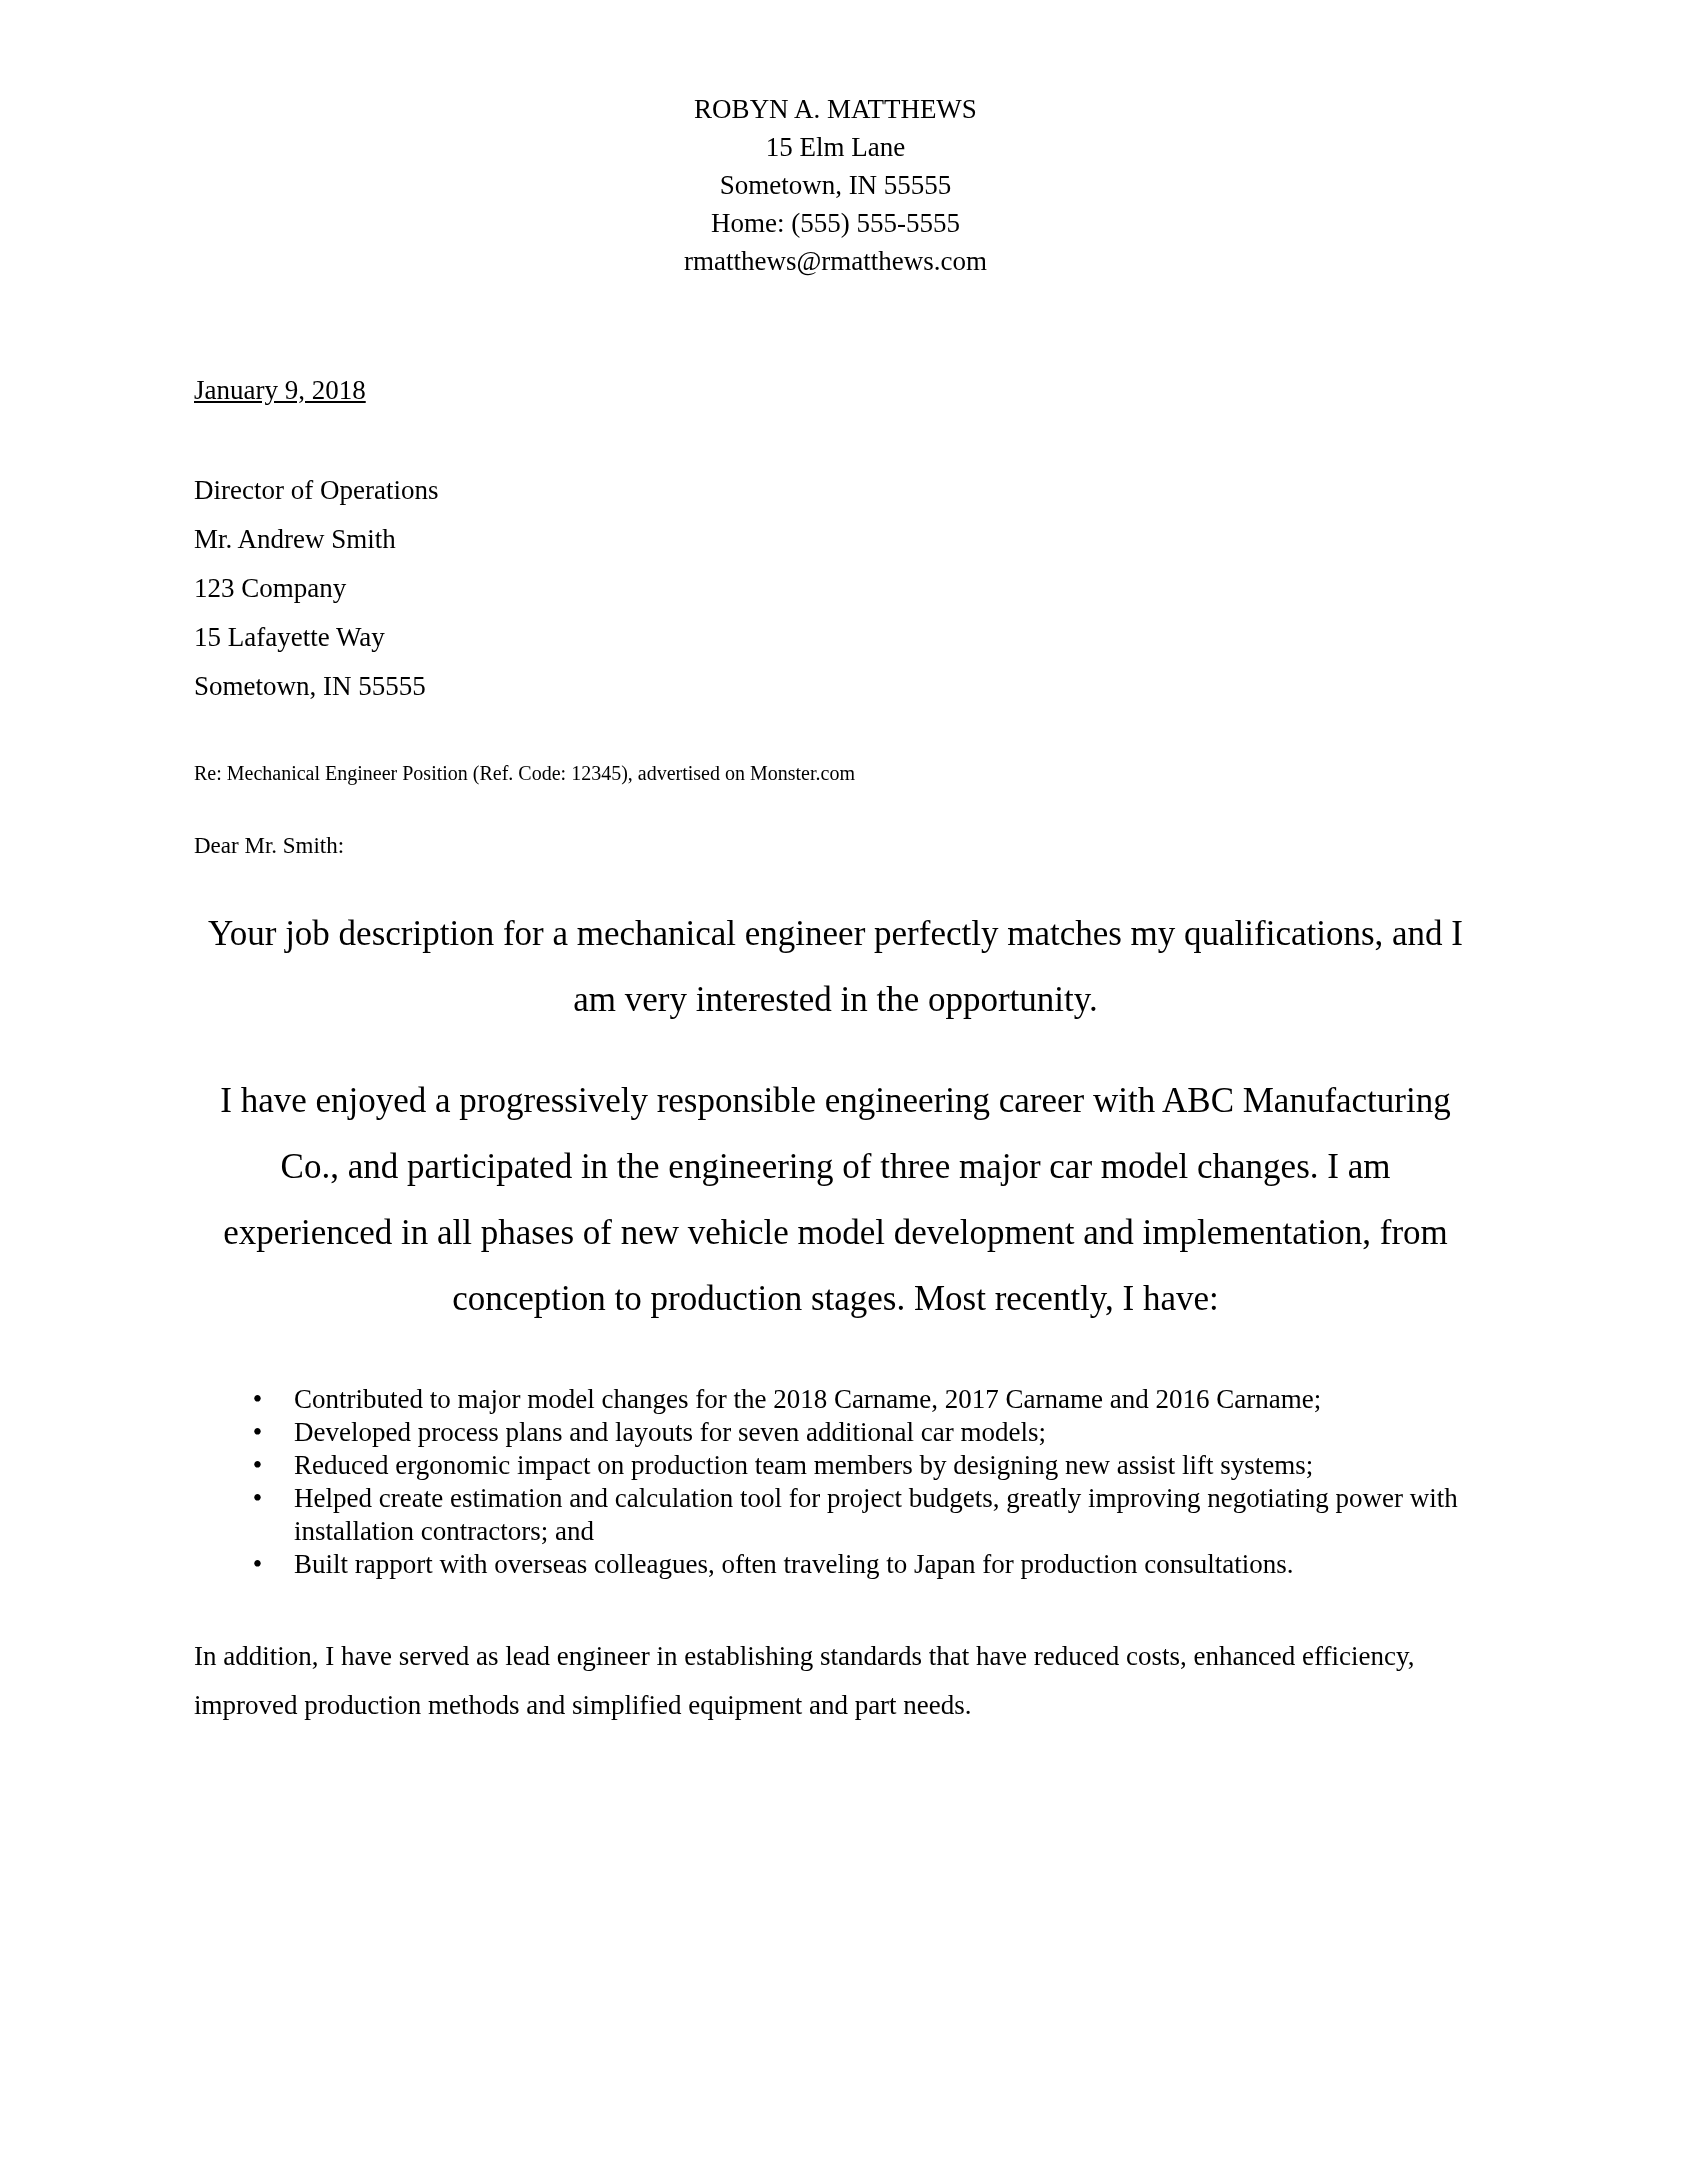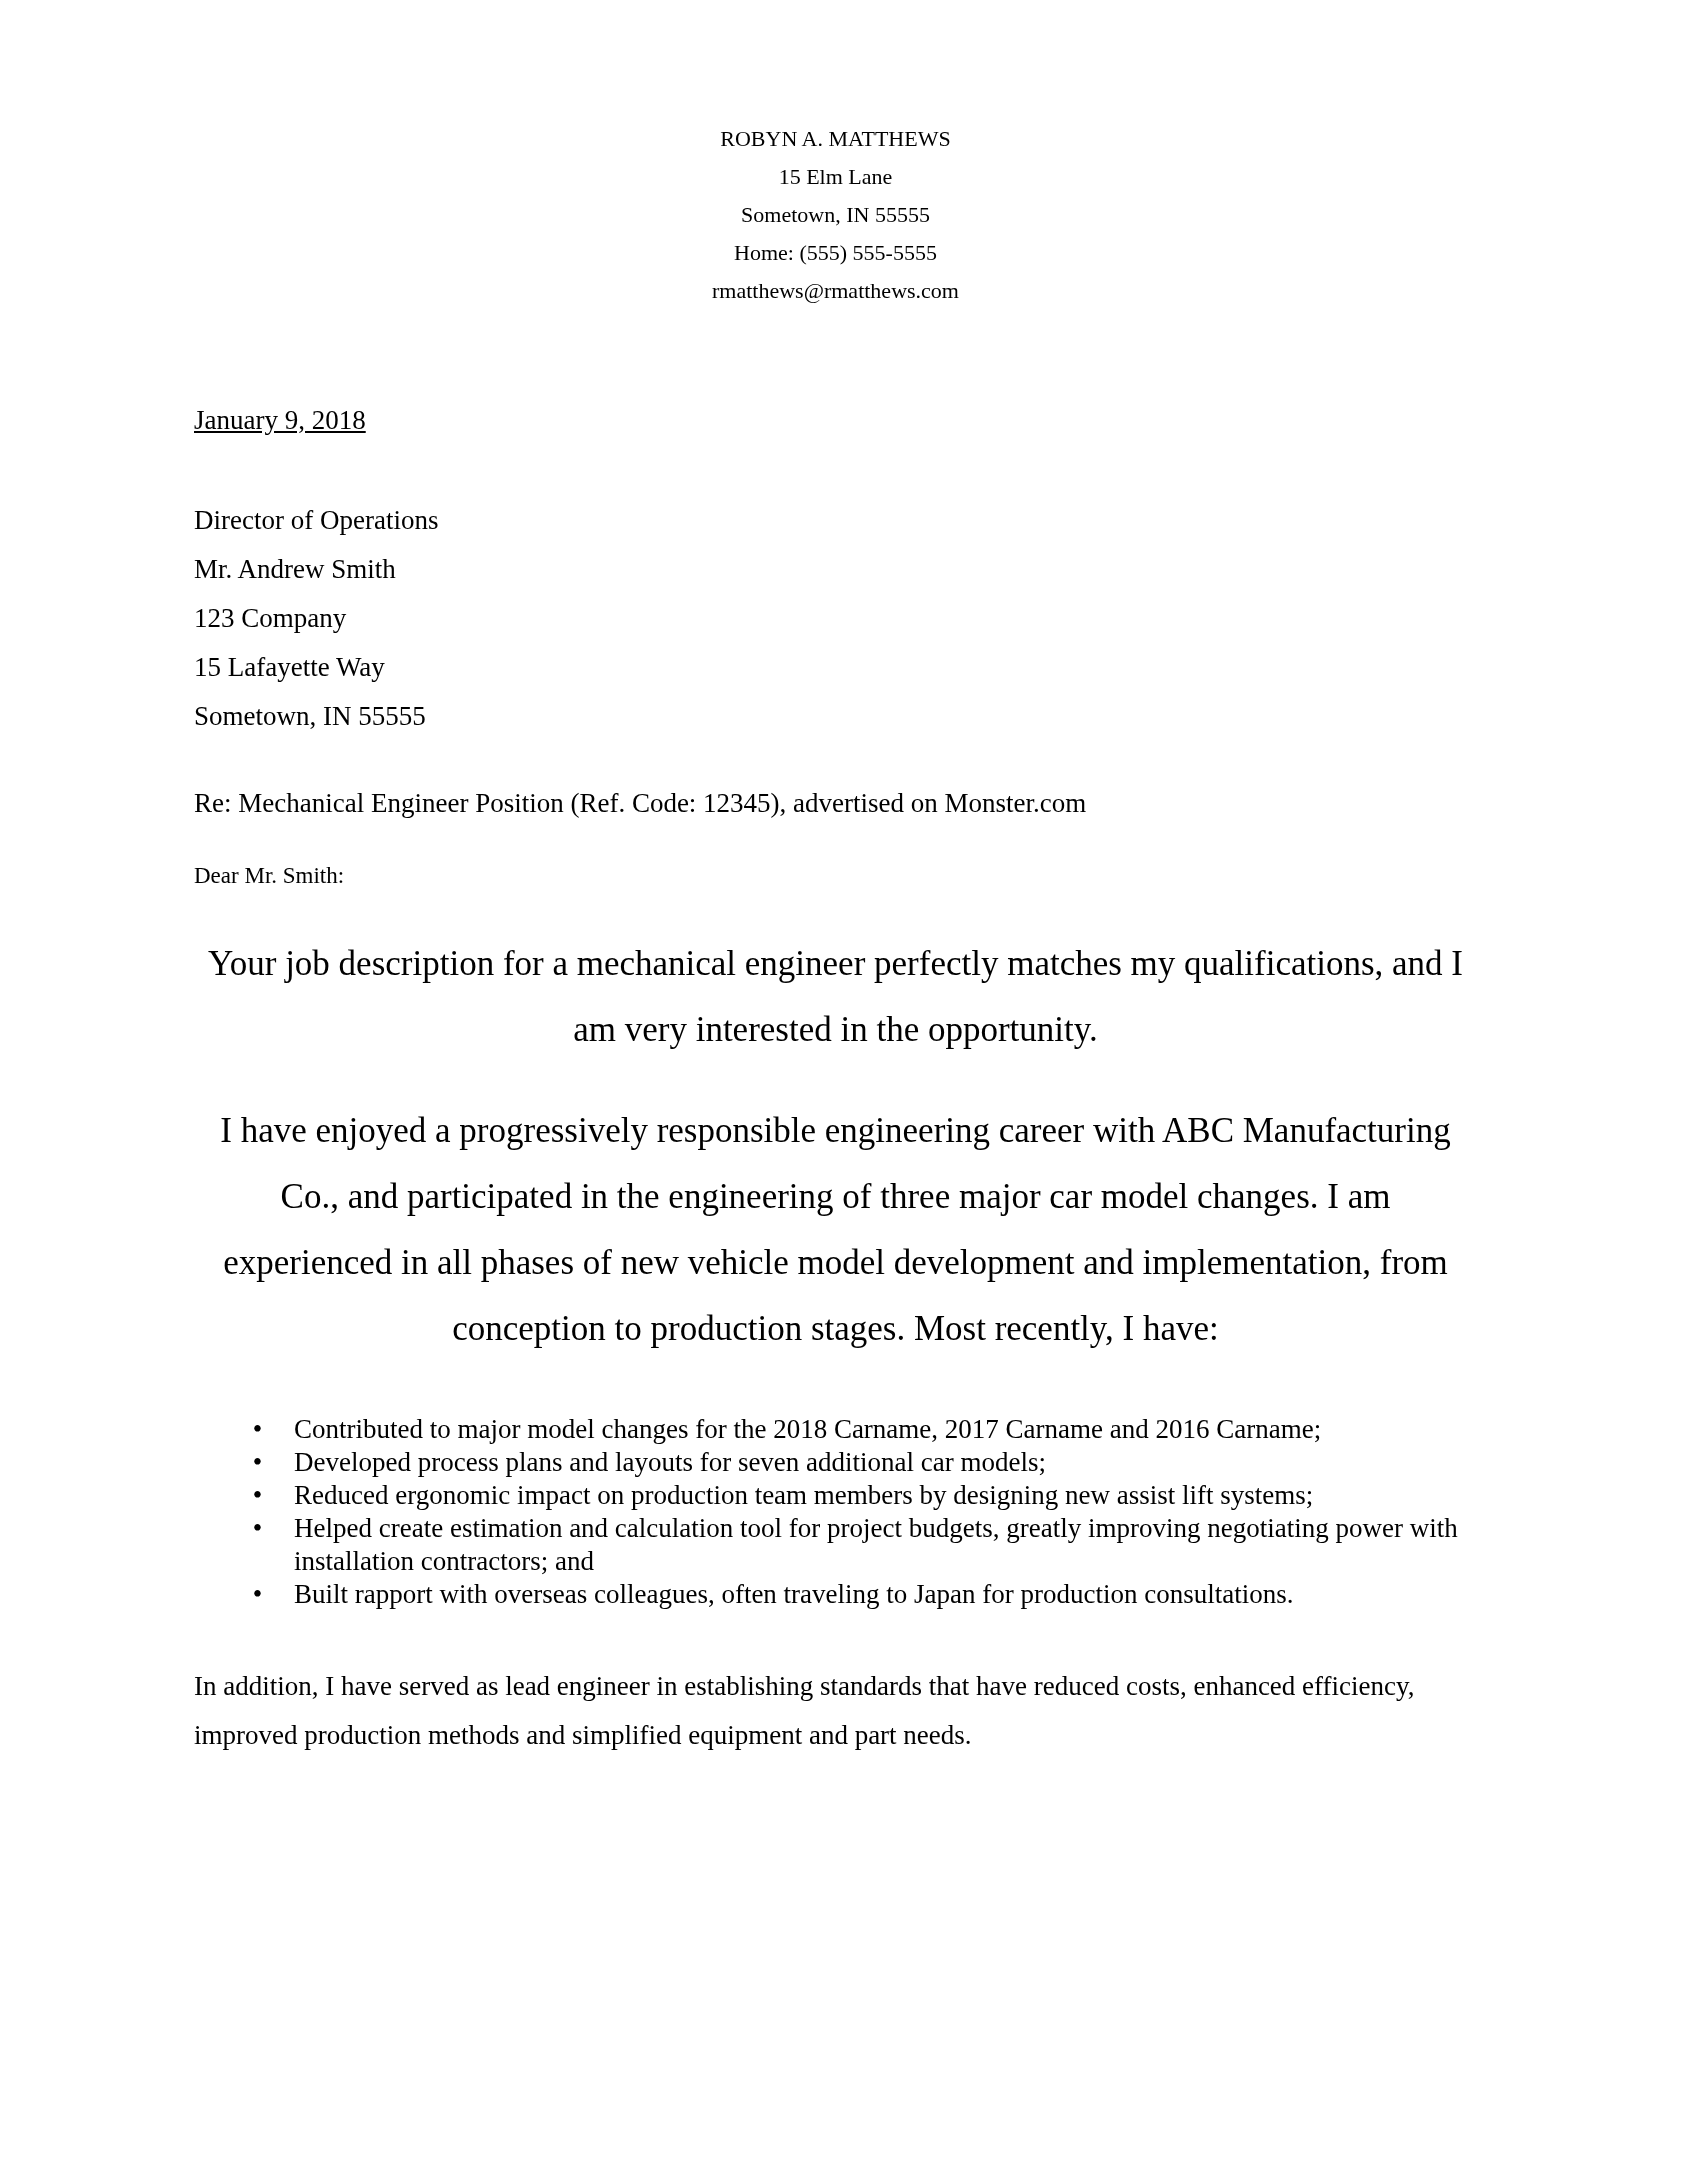--- a/index.html
+++ b/index.html
@@ -23,22 +23,22 @@
   .sheet {
     position: absolute;
     left: 194px;
     top: 0;
     width: 1283px;
   }
 
   
   .letterhead {
     text-align: center;
-    margin-top: 120px;
-    font-size: 22px;
+    margin-top: 90px;
+    font-size: 27px;
     line-height: 38px;
   }
   .letterhead .lh-line {
     display: block;
     white-space: nowrap;
   }
 
   
   .date-line {
     margin-top: 91px;
@@ -54,21 +54,21 @@
     line-height: 49px;
   }
   .inside-address .addr-line {
     display: block;
     white-space: nowrap;
   }
 
   
   .subject-line {
     margin-top: 42px;
-    font-size: 27px;
+    font-size: 20px;
     line-height: 40px;
     white-space: nowrap;
   }
   .salutation {
     margin-top: 33px;
     font-size: 23px;
     line-height: 40px;
   }
 
   

